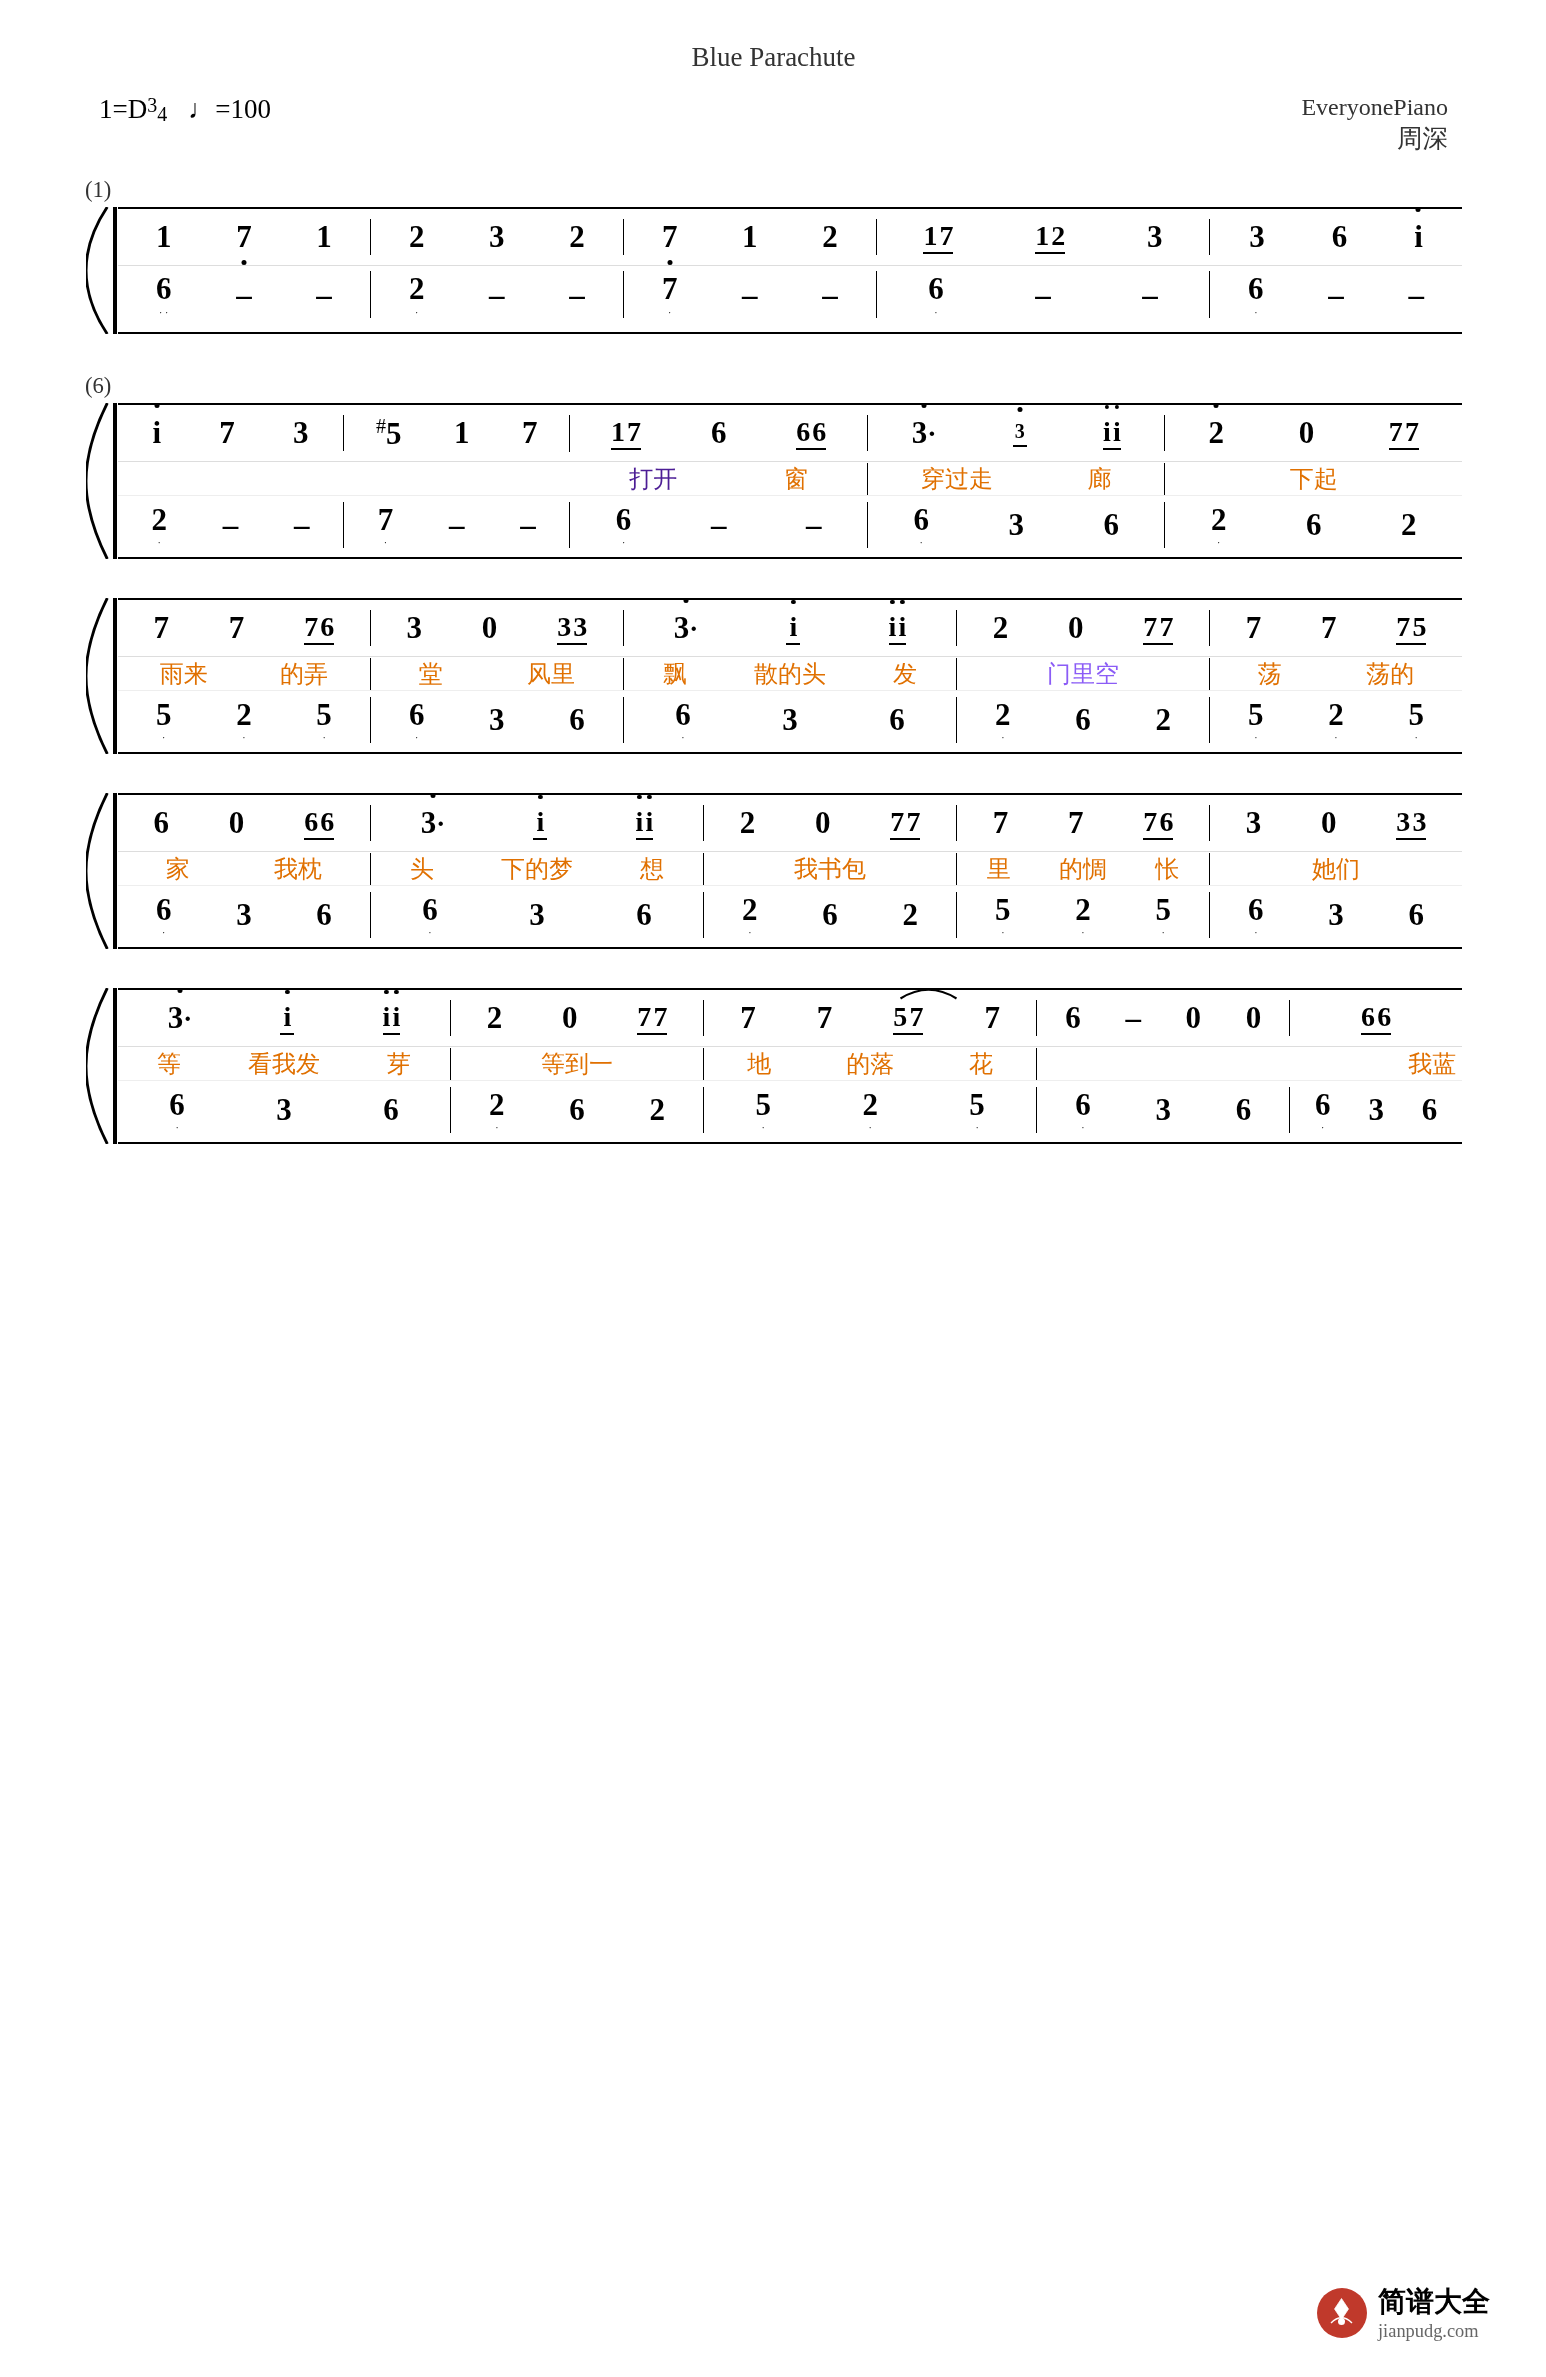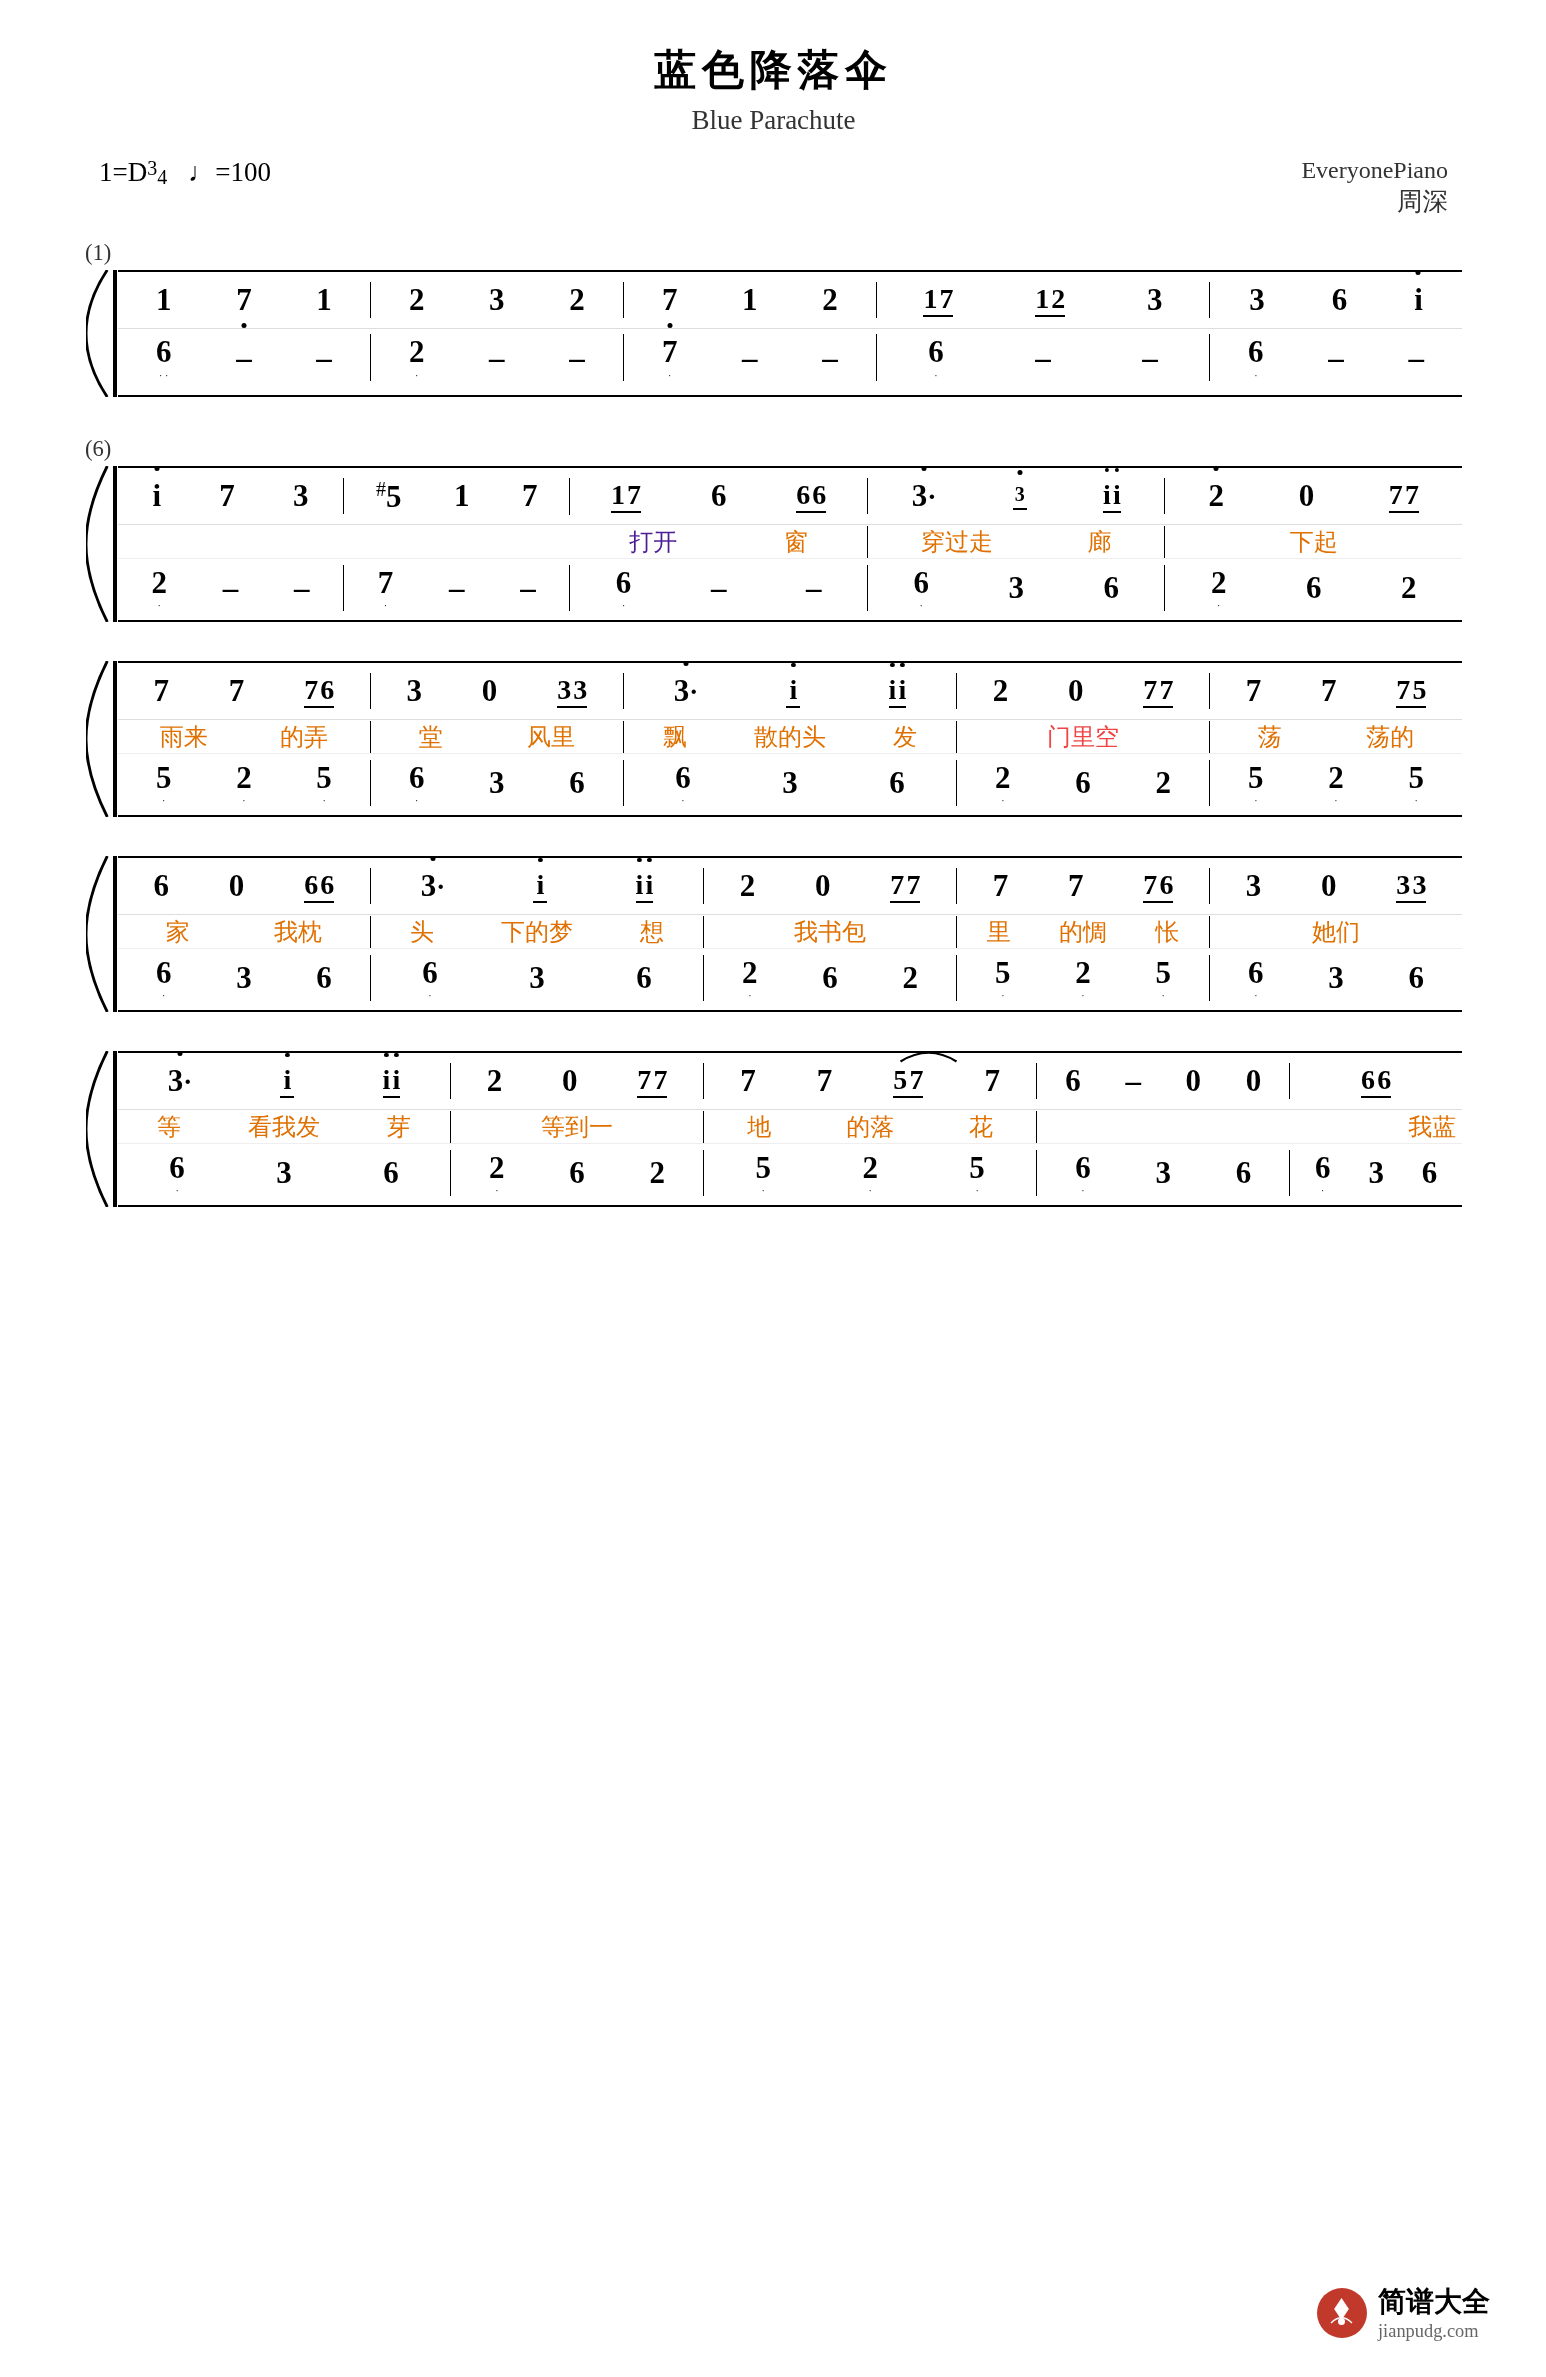--- a/index.html
+++ b/index.html
@@ -124,21 +124,20 @@
       margin-top: 0.7px;
     }
 
   </style>
 </head>
 <body>
 
 <div class="page">
 
   <div class="title-section">
-    <div class="title-cn">蓝色降落伞</div>
     <div class="title-en">Blue Parachute</div>
   </div>
 
   <div class="meta-row">
     <div class="meta-left">
       <span class="meta-key">
         1=D<sup>3</sup><sub style="position:relative;top:2.8px;">4</sub>
       </span>
       <span class="meta-tempo">♩=100</span>
     </div>
@@ -479,21 +478,21 @@
           <div style="flex:3;display:flex;align-items:center;justify-content:space-around;padding:0 5.7px;border-right:1.4px solid #000;">
             <span style="font-size:24px;color:#e07000;">堂</span>
             <span style="font-size:24px;color:#e07000;">风里</span>
           </div>
           <div style="flex:4;display:flex;align-items:center;justify-content:space-around;padding:0 5.7px;border-right:1.4px solid #000;">
             <span style="font-size:24px;color:#e07000;">飘</span>
             <span style="font-size:24px;color:#e07000;">散的头</span>
             <span style="font-size:24px;color:#e07000;">发</span>
           </div>
           <div style="flex:3;display:flex;align-items:center;justify-content:space-around;padding:0 5.7px;border-right:1.4px solid #000;">
-            <span style="font-size:24px;color:#ef4444;">门里空</span>
+            <span style="font-size:24px;color:#8b5cf6;">门里空</span>
           </div>
           <div style="flex:3;display:flex;align-items:center;justify-content:space-around;padding:0 5.7px;">
             <span style="font-size:24px;color:#e07000;">荡</span>
             <span style="font-size:24px;color:#e07000;">荡的</span>
           </div>
         </div>
 
         <div style="display:flex; align-items:center; min-height:57px;">
           <div style="flex:3;display:flex;align-items:center;justify-content:space-around;padding:0 5.7px;border-right:1.4px solid #000;height:100%;">
             <span class="note-with-dots-below">

